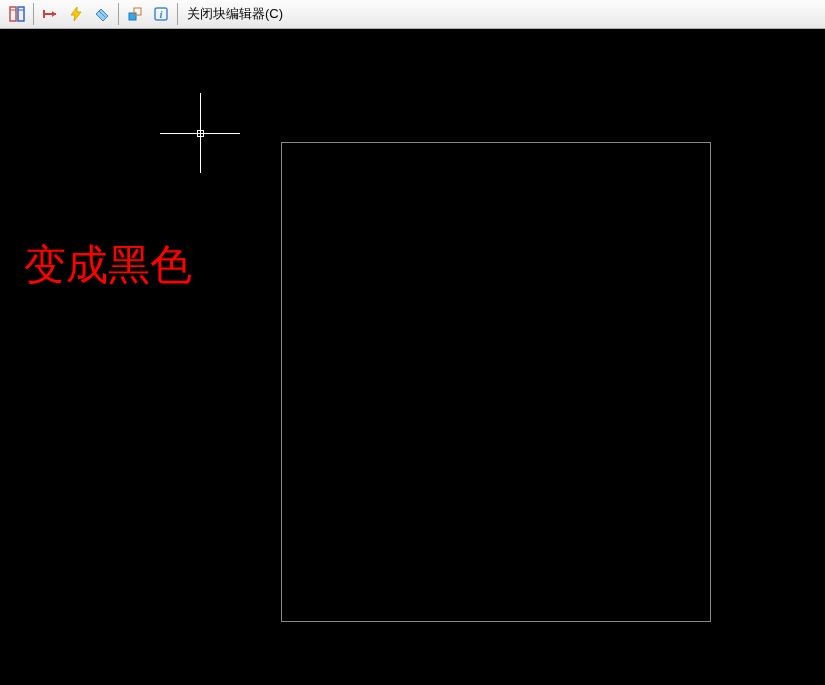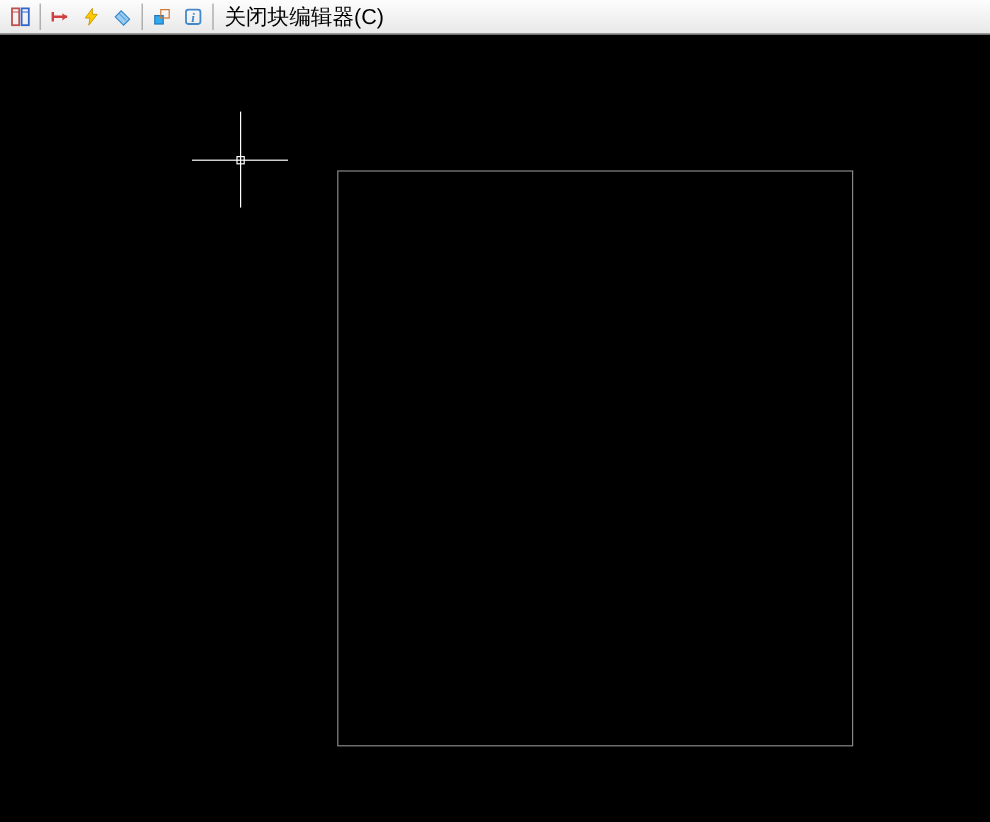--- a/index.html
+++ b/index.html
@@ -28,21 +28,21 @@
       justify-content: center;
       margin: 0 1px;
     }
     .separator {
       width: 1px;
       height: 22px;
       background: #a0a0a0;
       margin: 0 3px;
     }
     .close-editor {
-      font-size: 18px;
+      font-size: 13px;
       color: #000;
       padding: 0 6px;
       cursor: pointer;
     }
     .canvas-area {
       position: absolute;
       top: 29px;
       left: 0;
       right: 0;
       bottom: 0;
@@ -142,13 +142,14 @@
   <span class="close-editor">关闭块编辑器(C)</span>
 </div>
 
 <div class="canvas-area">
   <div class="crosshair">
     <div class="hline"></div>
     <div class="vline"></div>
     <div class="center"></div>
   </div>
   <div class="rect-outline"></div>
+  <div class="annotation">变成黑色</div>
 </div>
 
 </body></html>

